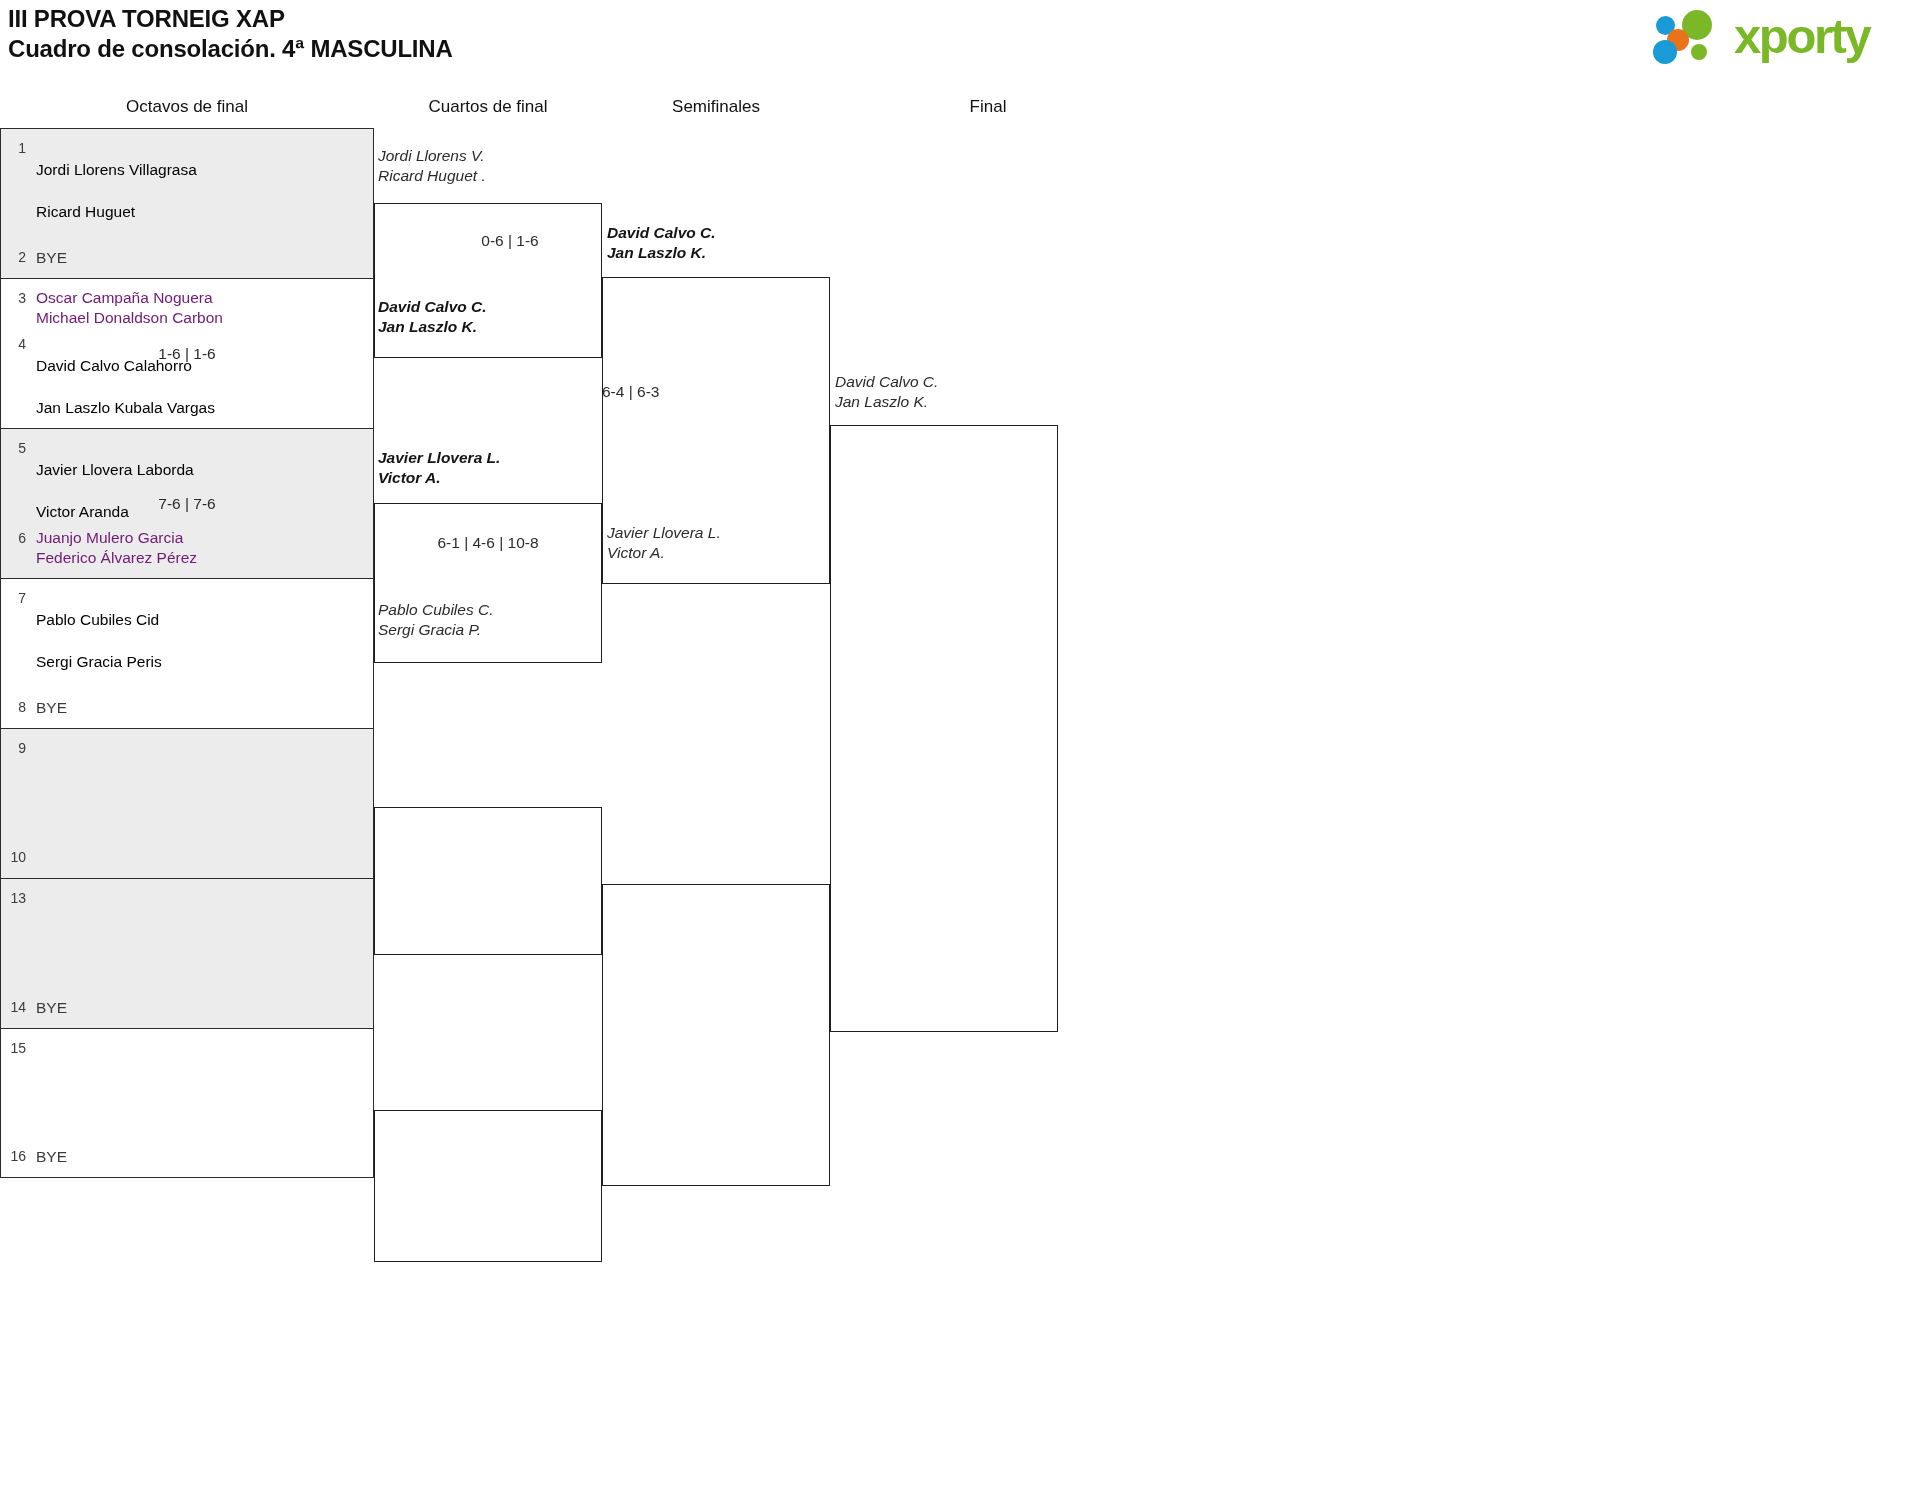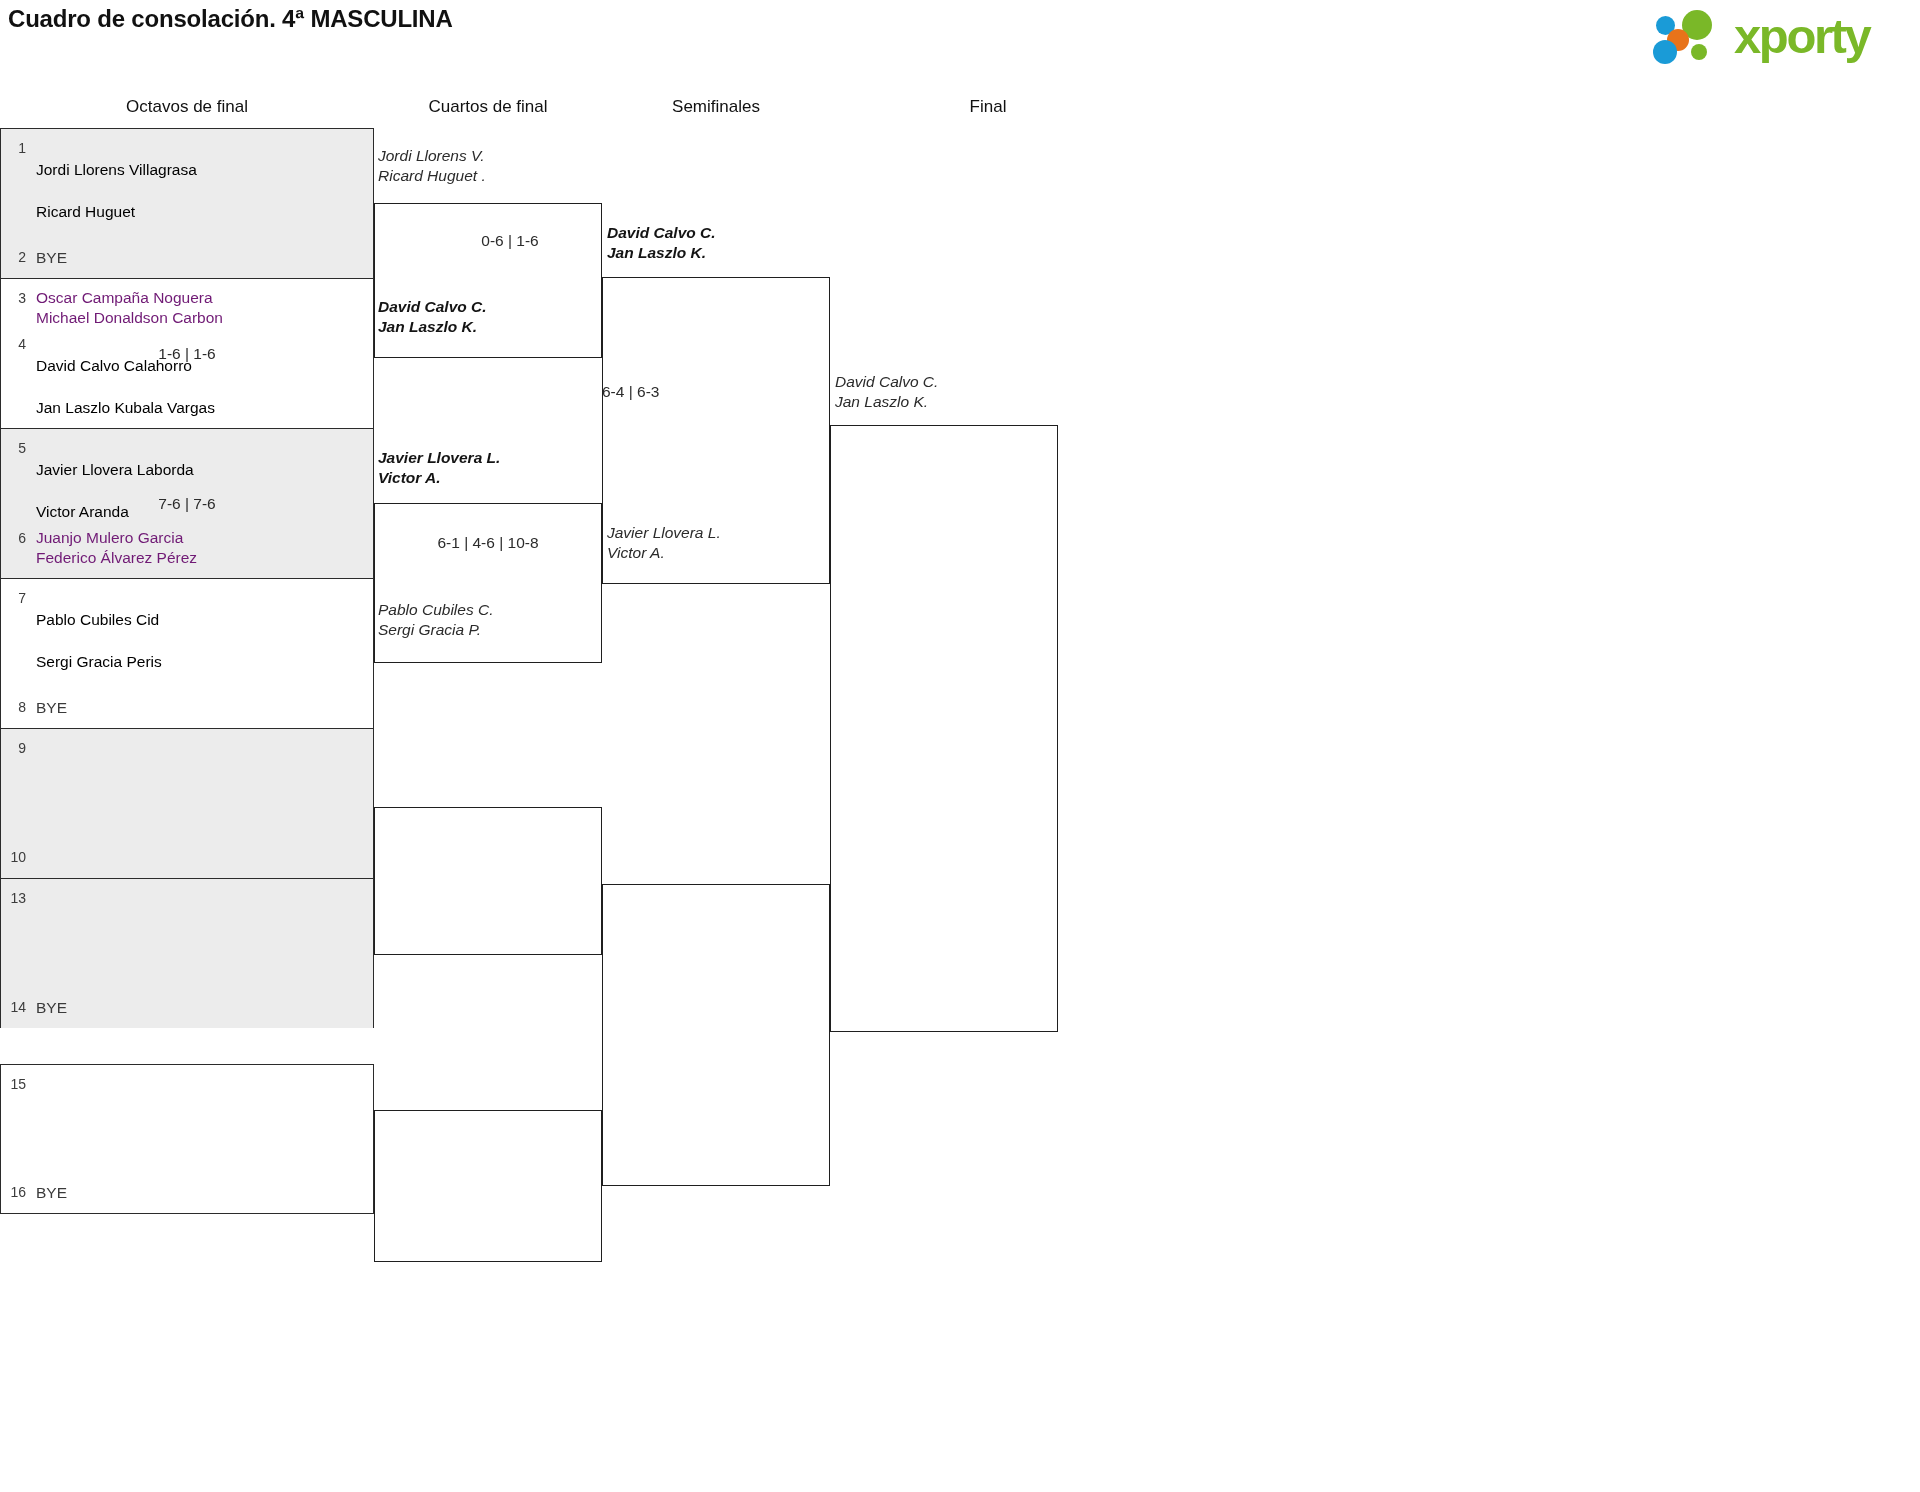--- a/index.html
+++ b/index.html
@@ -44,21 +44,21 @@
 
   
   #r1 { position: absolute; left: 0px; top: 128px; width: 374px; }
   .r1-pair {
     position: relative;
     width: 374px; height: 150px;
     border-top: 1.6px solid #2b2b2b;
     border-left: 1.6px solid #2b2b2b;
     border-right: 1.6px solid #2b2b2b;
   }
-  .r1-pair.last { border-bottom: 1.6px solid #2b2b2b; margin-top: 36px; }
+  .r1-pair.last { border-bottom: 1.6px solid #2b2b2b; }
   .r1-pair.shade { background: #ececec; }
   .r1-pair.plain { background: #ffffff; }
 
   .seed-row { position: absolute; left: 0; width: 100%; display: flex; align-items: flex-start; }
   .seed-row.top { top: 9px; }
   .seed-row.bottom { bottom: 11px; }
   .seed-num {
     width: 26px; flex: 0 0 26px; text-align: right;
     font-size: 14px; color: #3c3c3c; line-height: 20px; padding-right: 1px;
   }
@@ -88,20 +88,21 @@
   .mlabel .nm { font-size: 15.5px; line-height: 19.5px; color: #2b2b2b; white-space: nowrap; }
   .mlabel.winner .nm { font-weight: bold; color: #141414; }
   .mscore {
     position: absolute; font-size: 15.5px; color: #2b2b2b; white-space: nowrap;
   }
 </style>
 </head>
 <body>
 
 <div id="header-title">
+  <div class="line1">III PROVA TORNEIG XAP</div>
   <div class="line2">Cuadro de consolación. 4ª MASCULINA</div>
 </div>
 
 <div id="brand-logo">
 
   <div class="dot" style="left:8px; top:10px; width:19px; height:19px; background:#1a9bd7;"></div>
   <div class="dot" style="left:34px; top:4px; width:30px; height:30px; background:#7ab828;"></div>
   <div class="dot" style="left:19px; top:23px; width:22px; height:22px; background:#e8731a;"></div>
   <div class="dot" style="left:5px; top:34px; width:24px; height:24px; background:#1a9bd7;"></div>
   <div class="dot" style="left:43px; top:38px; width:16px; height:16px; background:#7ab828;"></div>

